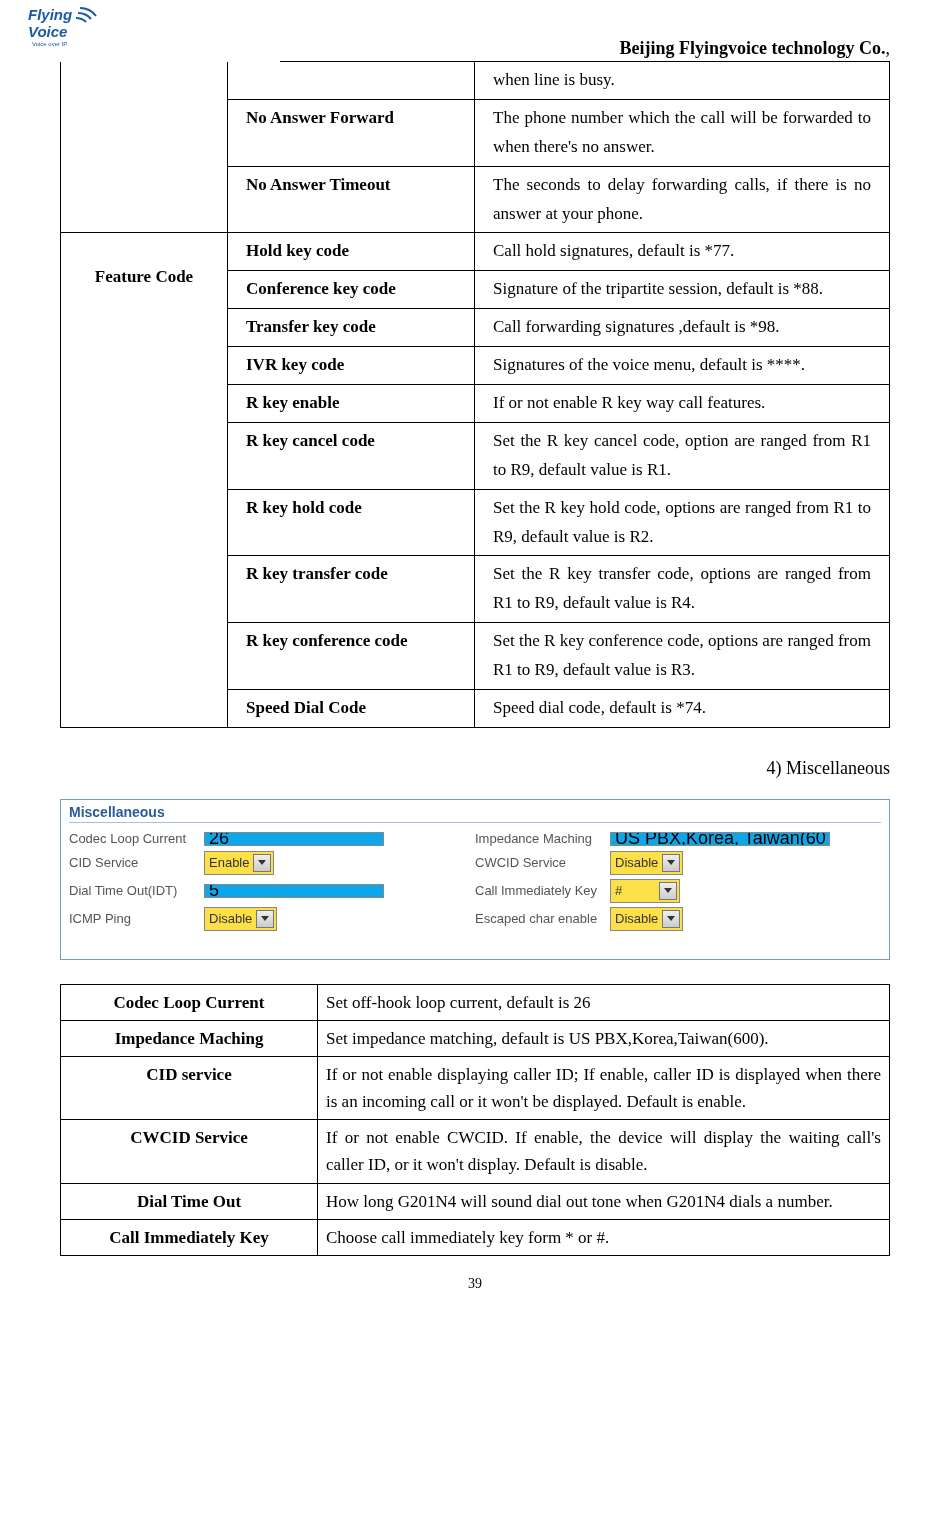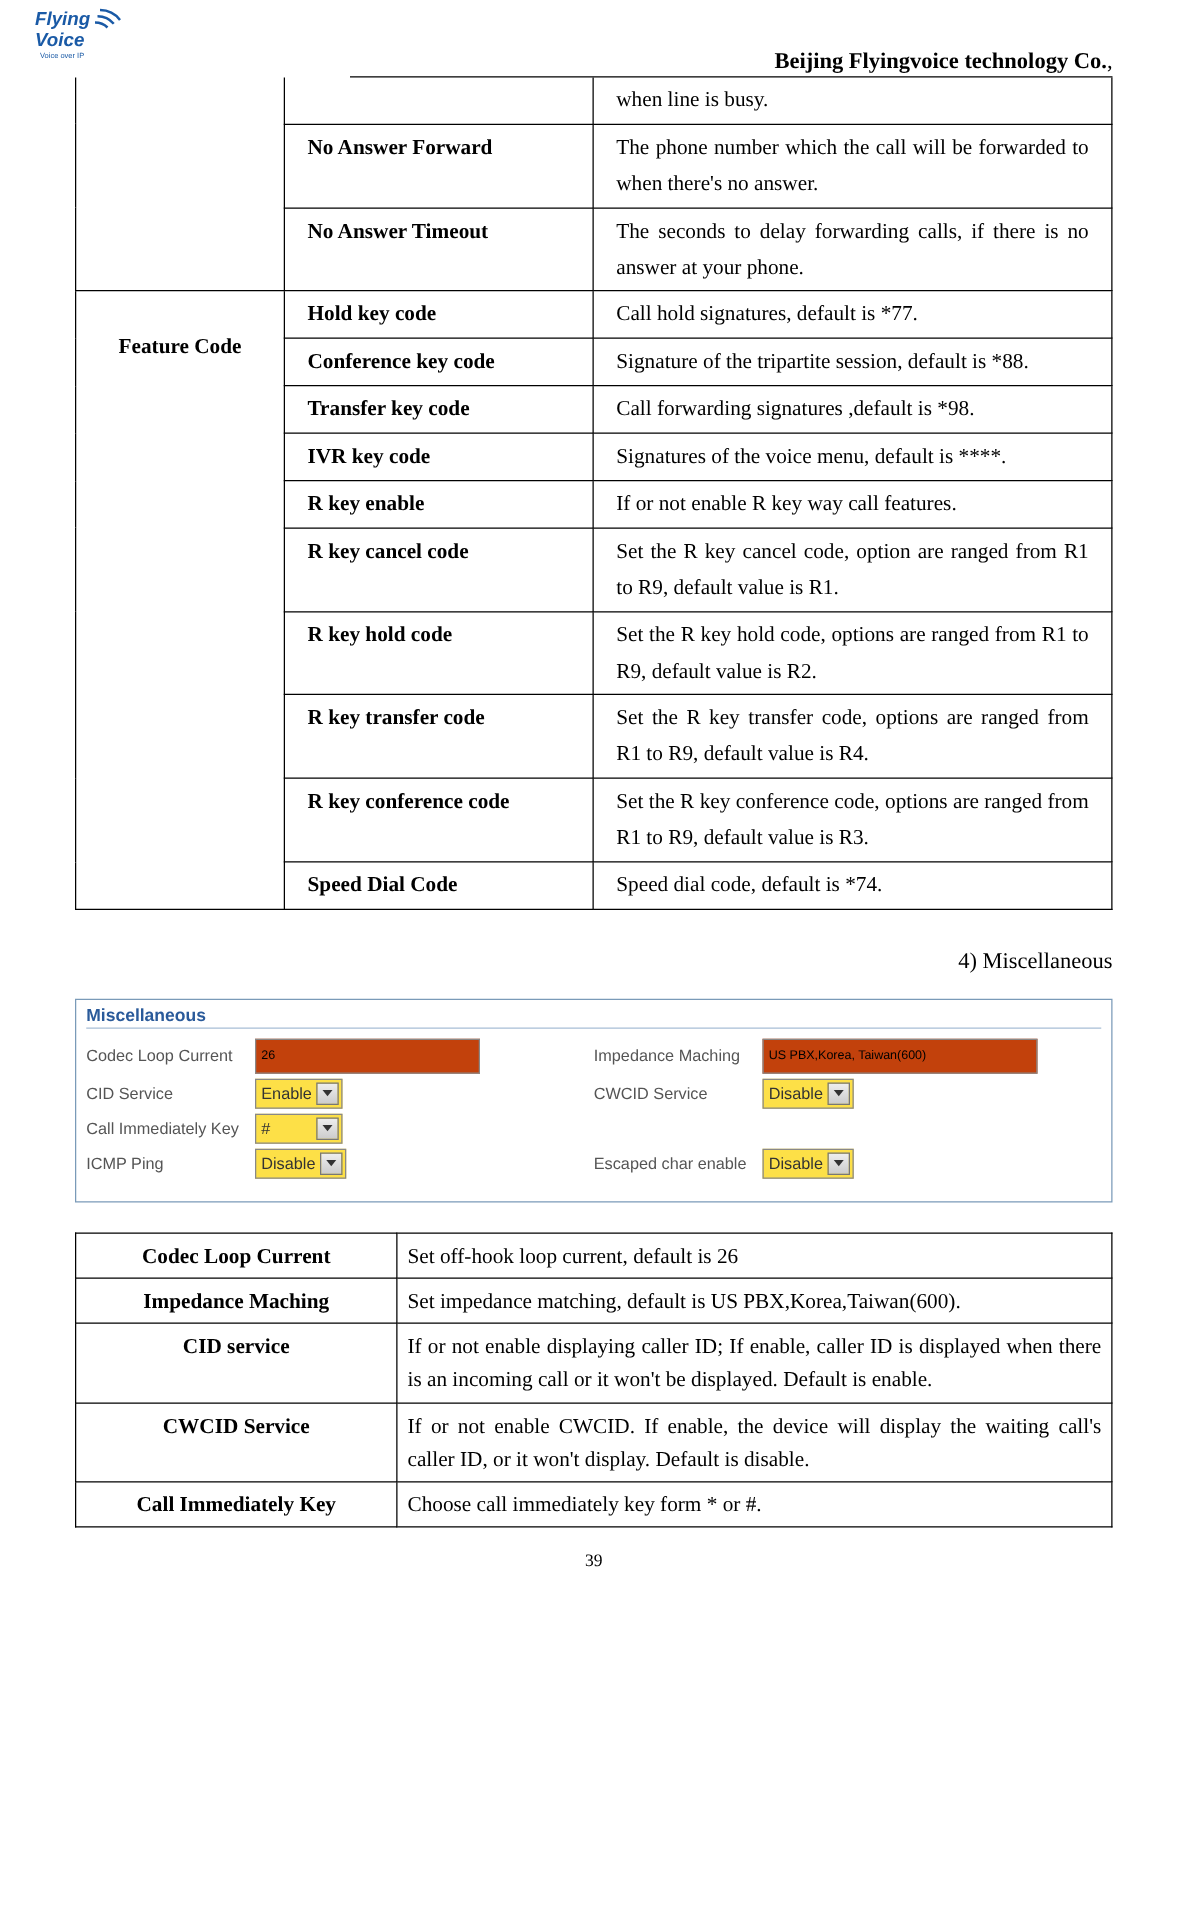--- a/index.html
+++ b/index.html
@@ -45,21 +45,21 @@
   .bold { font-weight: bold; }
   .section-title {
     font-size: 18px;
     margin: 30px 0 14px 0;
     text-align: right;
   }
   .misc-panel {
     border: 1px solid #7a9ab8;
     width: 100%;
     box-sizing: border-box;
-    padding: 4px 8px 16px 8px;
+    padding: 4px 8px 26px 8px;
     font-family: Verdana, Arial, sans-serif;
     font-size: 13px;
     color: #333;
     margin-top: 20px;
   }
   .misc-title {
     color: #2a5a9a;
     font-size: 14px;
     border-bottom: 1px solid #a8bed6;
     padding-bottom: 2px;
@@ -79,24 +79,24 @@
   .misc-col-left { width: 50%; }
   .misc-col-right { width: 50%; }
   .misc-label {
     color: #555;
     width: 135px;
     font-size: 13px;
     line-height: 1.2;
   }
   .fake-input {
     border: 1px solid #888;
-    background: #c2410c;
-    height: 28px;
+    background: #0ea5e9;
+    height: 14px;
     padding: 1px 4px;
-    font-size: 10px;
+    font-size: 18px;
     box-sizing: border-box;
   }
   .fake-select {
     border: 1px solid #888;
     background: #fde047;
     height: 22px;
     font-size: 13px;
     display: inline-flex;
     align-items: center;
     padding: 0 2px 0 4px;
@@ -252,20 +252,24 @@
       <div class="misc-col-right">
         <span class="misc-label">CWCID Service</span>
         <span class="fake-select">
             <span>Disable</span>
             <span class="select-arrow"></span>
           </span>
       </div>
     </div>
 
     <div class="misc-row">
+      <div class="misc-col-left">
+        <span class="misc-label">Dial Time Out(IDT)</span>
+        <input class="fake-input" style="width: 180px;" value="5">
+      </div>
       <div class="misc-col-right">
         <span class="misc-label">Call Immediately Key</span>
         <span class="fake-select">
             <span style="min-width:40px;display:inline-block">#</span>
             <span class="select-arrow"></span>
           </span>
       </div>
     </div>
 
     <div class="misc-row">
@@ -298,20 +302,24 @@
         </tr>
     <tr>
           <td class="desc-field">CID service</td>
           <td class="justify">If or not enable displaying caller ID; If enable, caller ID is displayed when there is an incoming call or it won't be displayed. Default is enable.</td>
         </tr>
     <tr>
           <td class="desc-field">CWCID Service</td>
           <td class="justify">If or not enable CWCID. If enable, the device will display the waiting call's caller ID, or it won't display. Default is disable.</td>
         </tr>
     <tr>
+          <td class="desc-field">Dial Time Out</td>
+          <td class="justify">How long G201N4 will sound dial out tone when G201N4 dials a number.</td>
+        </tr>
+    <tr>
           <td class="desc-field">Call Immediately Key</td>
           <td class="justify">Choose call immediately key form * or #.</td>
         </tr>
   </tbody>
     </table>
 
   <div class="page-num">39</div>
 </div>
 
 </body></html>

